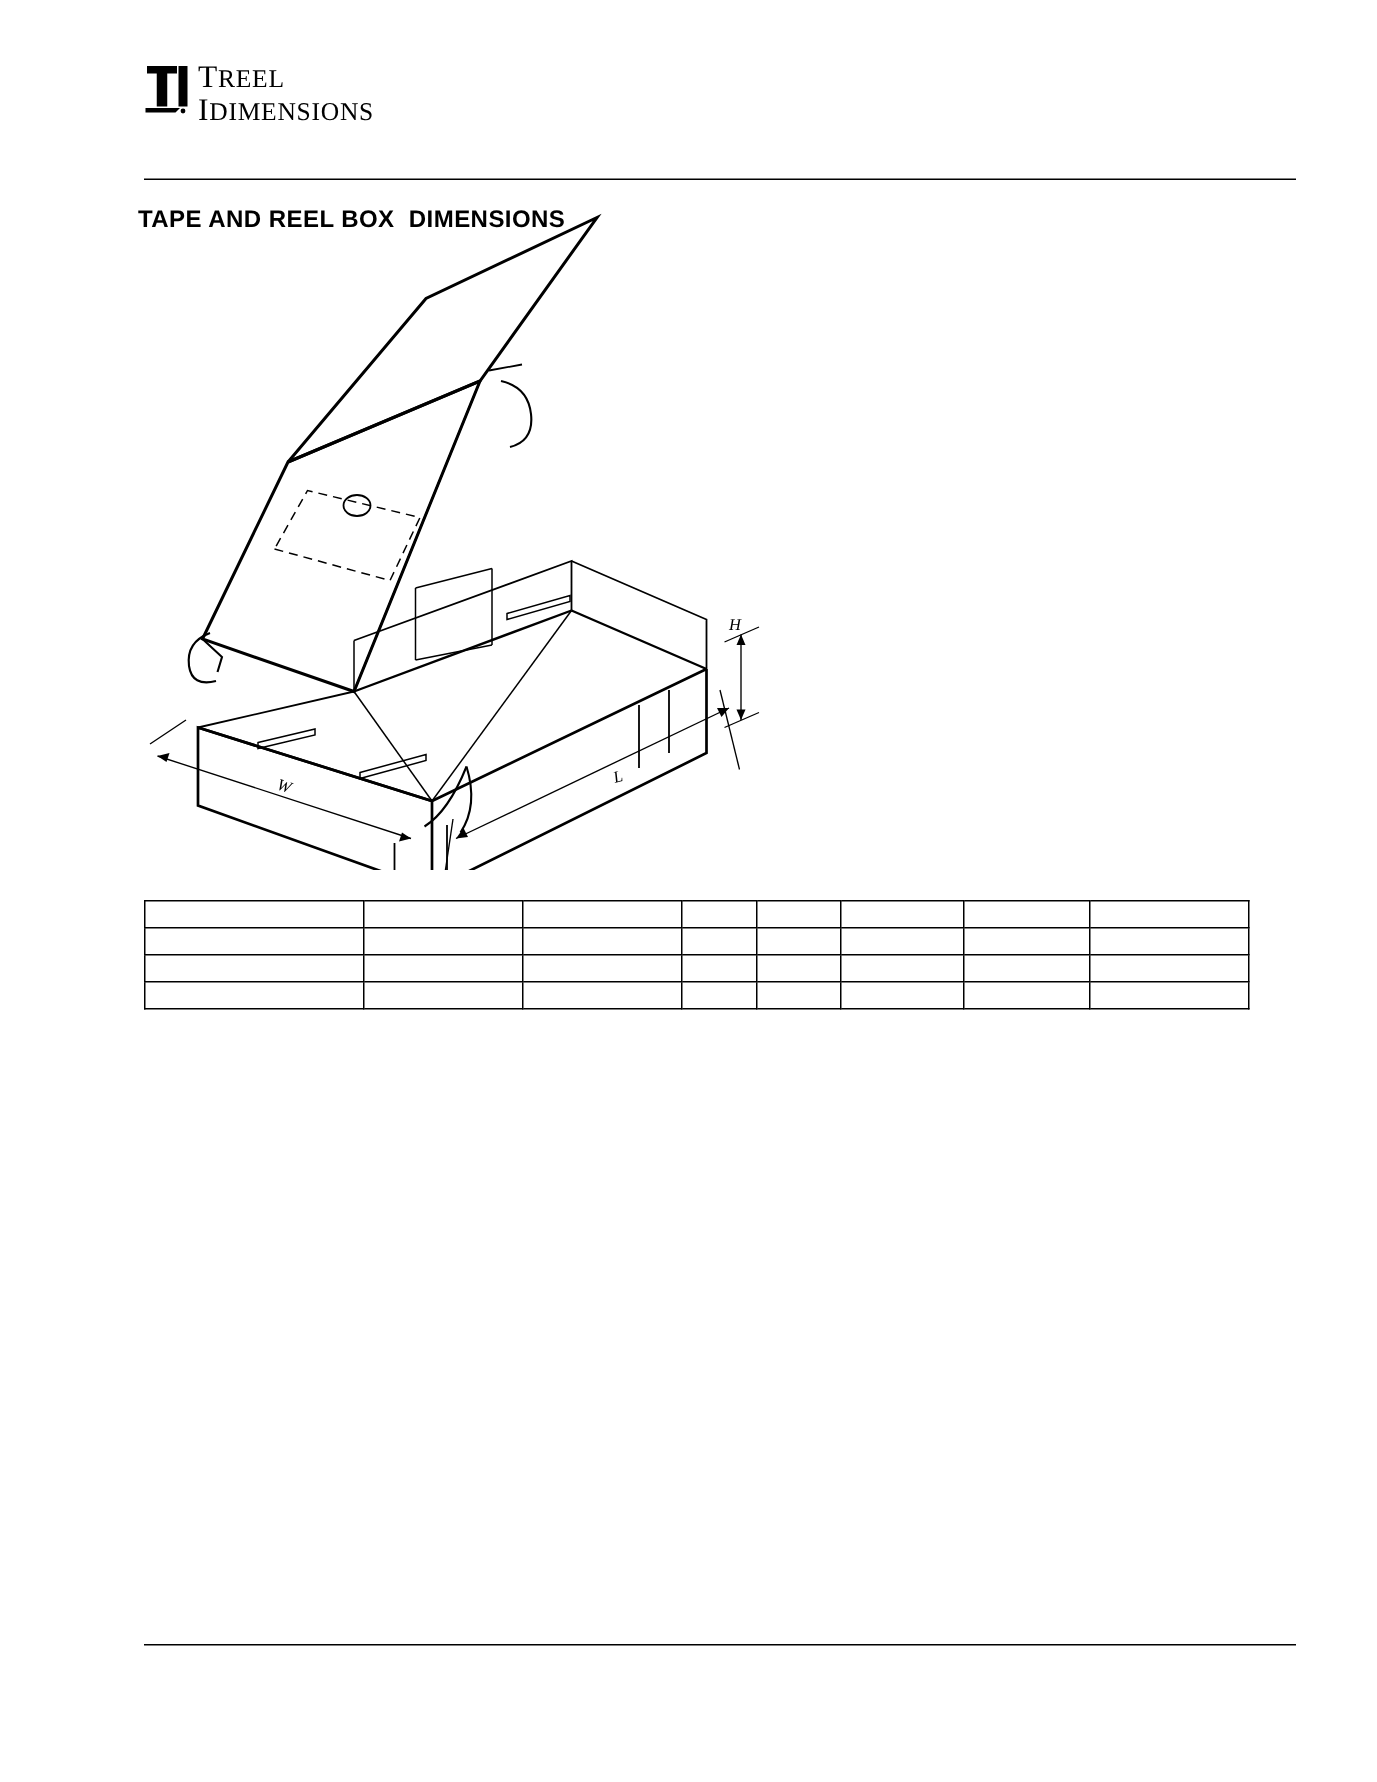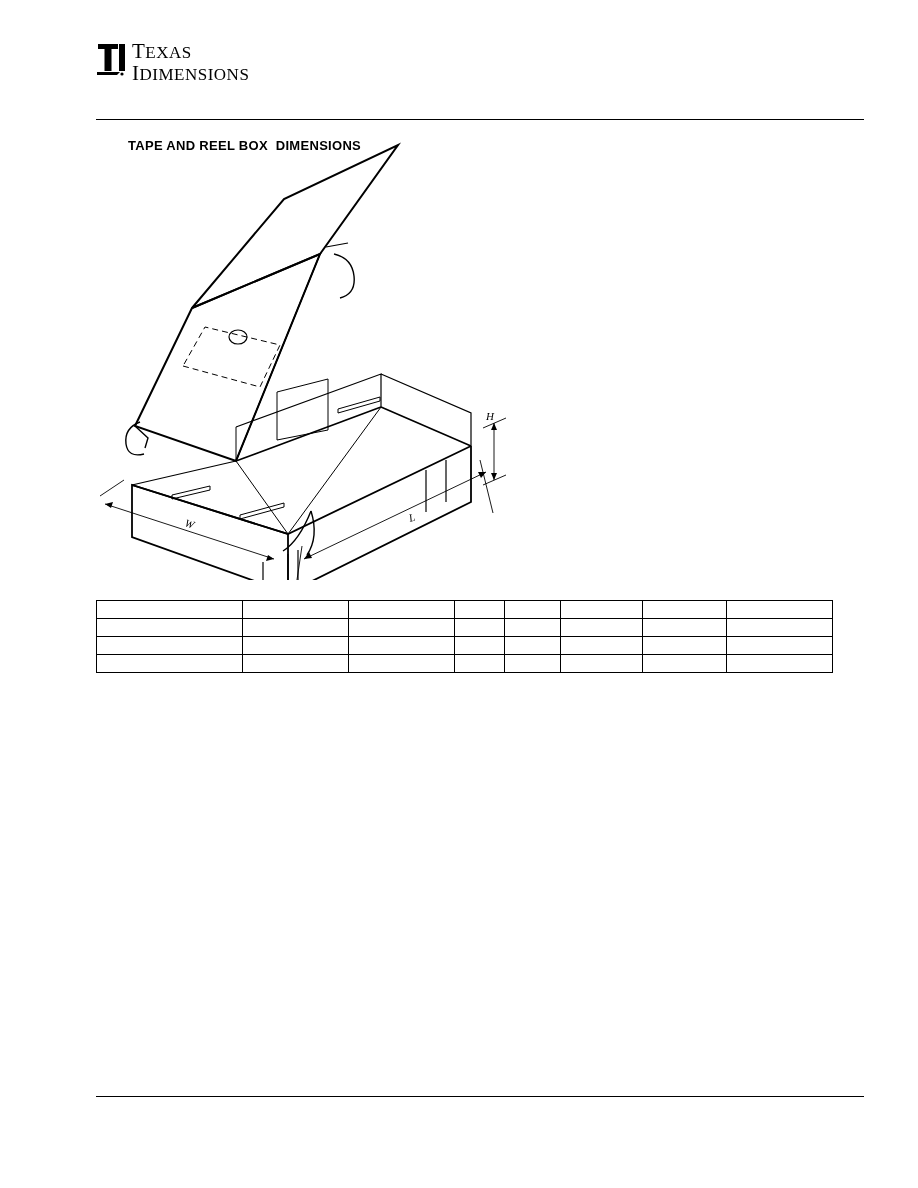--- a/index.html
+++ b/index.html
@@ -65,25 +65,24 @@
     background: #000000;
   }
   .rule-top { top: 119px; }
   .rule-bottom { top: 1096px; }
 
   
   .section-title {
     position: absolute;
     left: 92px;
     top: 138px;
-    font-size: 13px;
+    font-size: 16px;
     font-weight: bold;
     letter-spacing: 0.3px;
     white-space: pre;
-    margin-left: 36px;
   }
 
   
   .drawing {
     position: absolute;
     left: 88px;
     top: 130px;
     width: 470px;
     height: 450px;
   }
@@ -117,21 +116,21 @@
   <div class="logo-block">
     <div class="logo-mark">
       <svg width="30" height="34" viewBox="0 0 30 34" xmlns="http://www.w3.org/2000/svg">
         <path d="M2 2 L22 2 L22 7 L15.5 7 L15.5 29 L8.5 29 L8.5 7 L2 7 Z" fill="#000000"></path>
         <path d="M23 2 L29 2 L29 29 L23 29 Z" fill="#000000"></path>
         <path d="M1 30 L24 30 L21 33 L1 33 Z" fill="#000000"></path>
         <circle cx="26" cy="32" r="1.6" fill="#000000"></circle>
       </svg>
     </div>
     <div class="logo-text">
-      <div class="l1"><span class="cap">T</span><span>EXAS</span></div>
+      <div class="l1"><span class="cap">T</span><span>REEL</span></div>
       <div class="l2"><span class="cap">I</span><span>DIMENSIONS</span></div>
     </div>
   </div>
 
   <div class="rule rule-top"></div>
   <div class="rule rule-bottom"></div>
 
   <div class="section-title">TAPE AND REEL BOX  DIMENSIONS</div>
 
   <div class="drawing">

